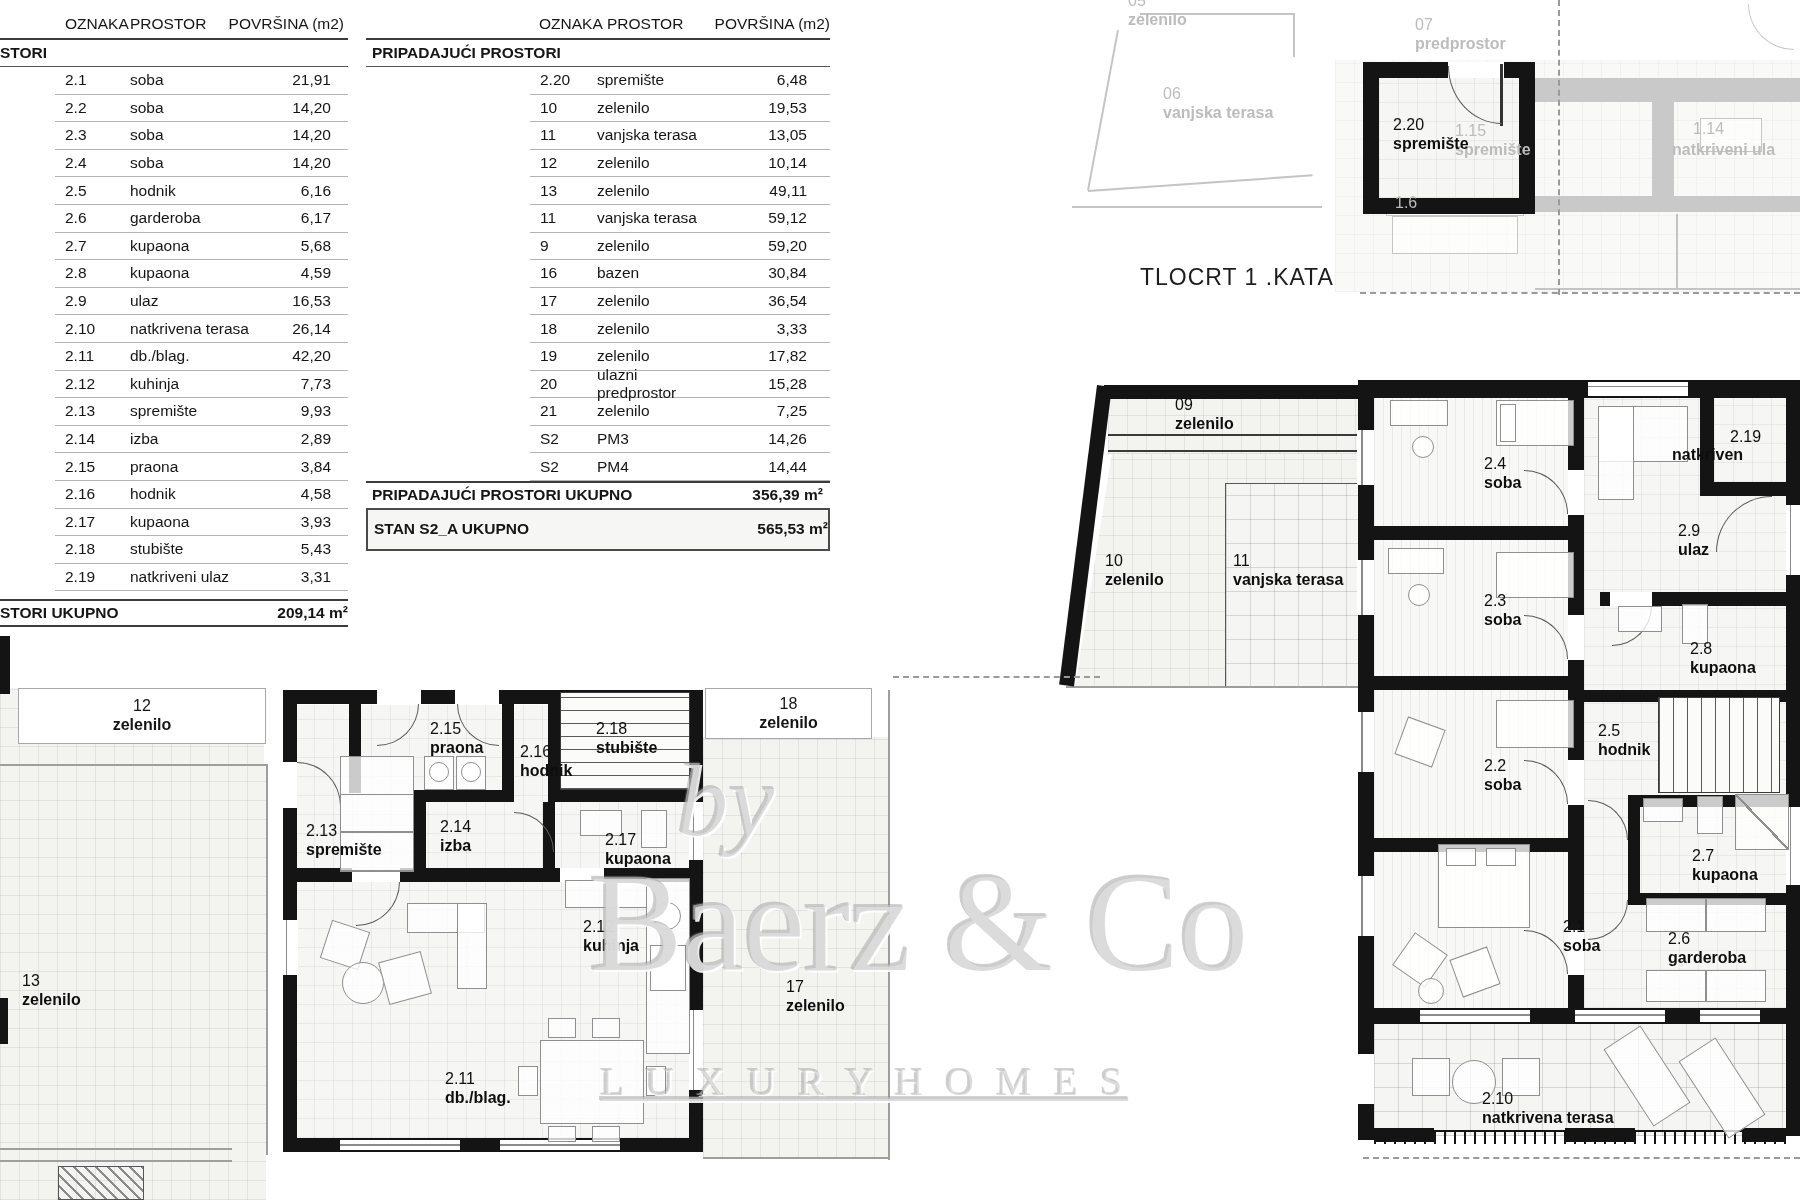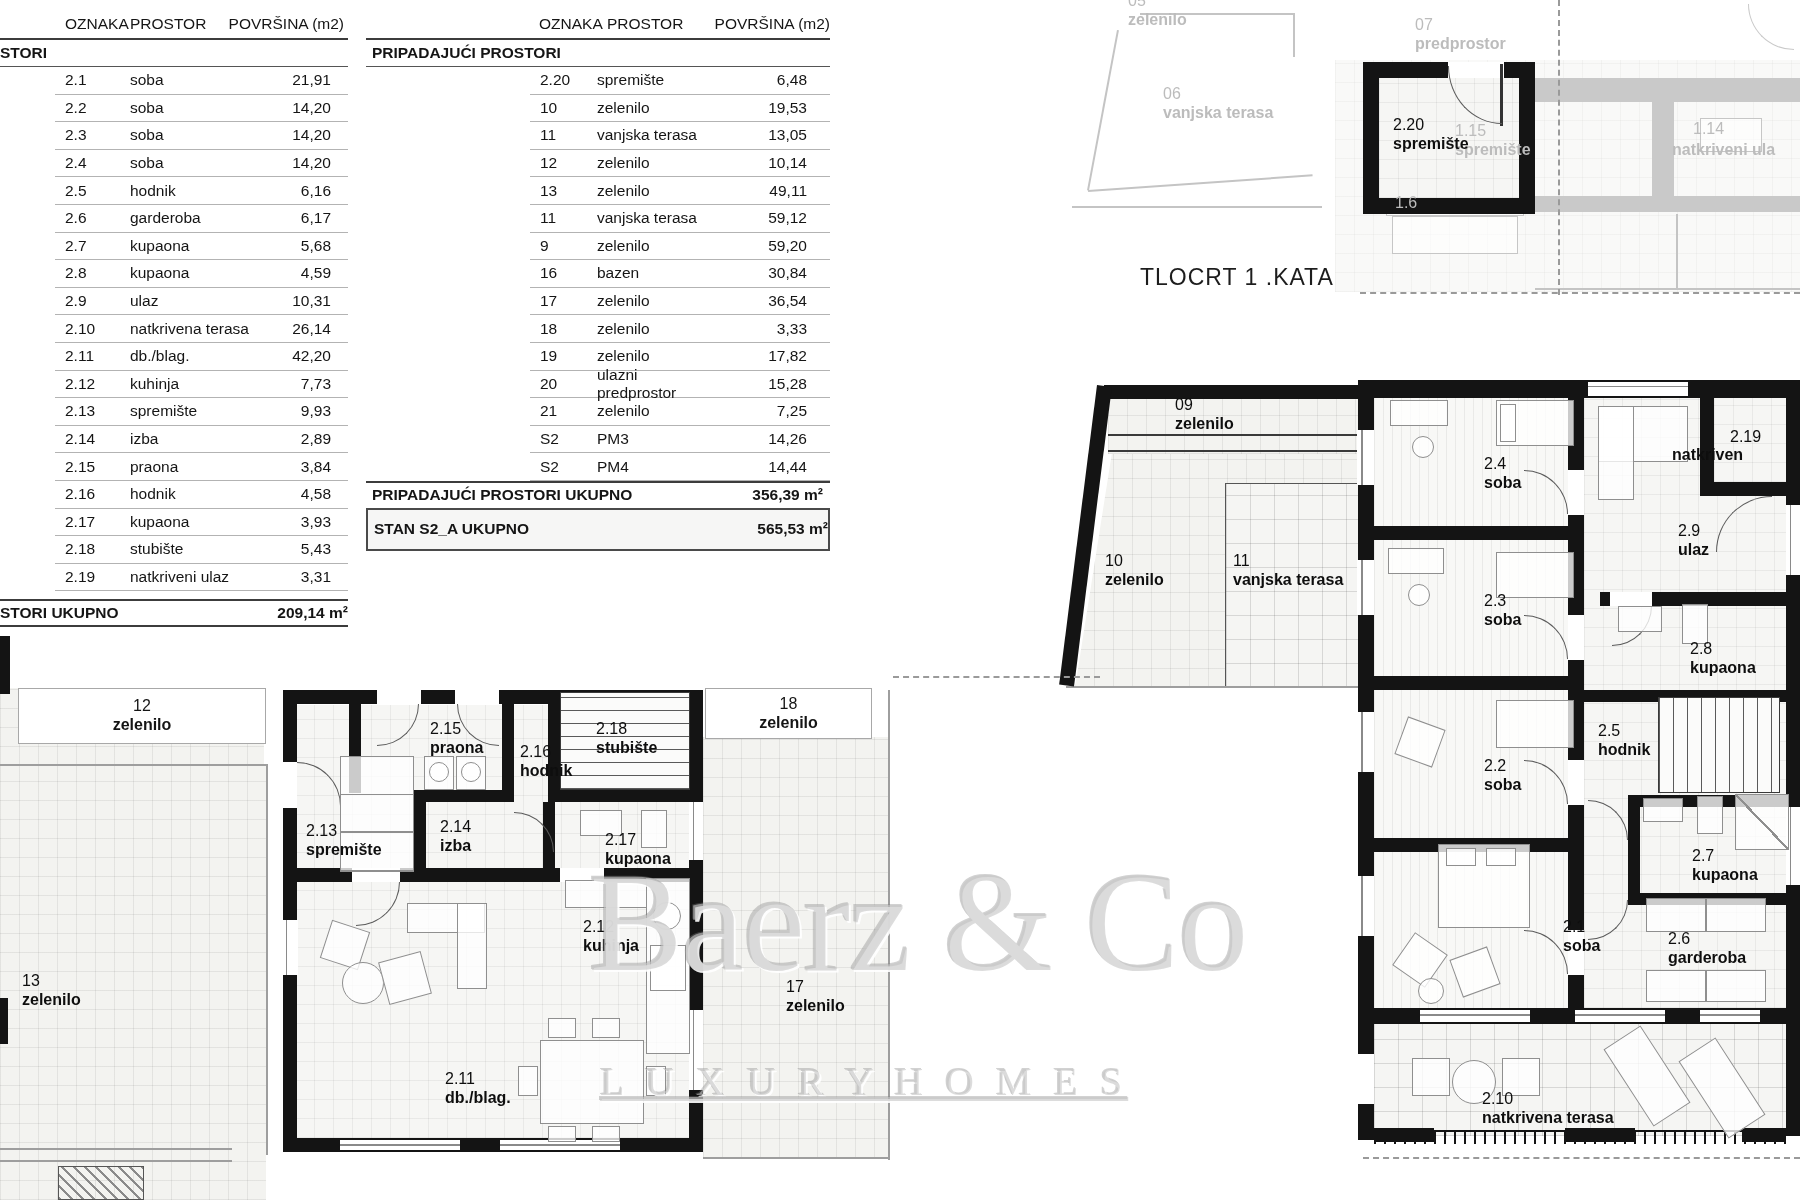--- a/index.html
+++ b/index.html
@@ -120,21 +120,21 @@
           <span class="tc tc2">5,68</span>
         </div>
         <div class="trow">
           <span class="tc tc0">2.8</span>
           <span class="tc tc1">kupaona</span>
           <span class="tc tc2">4,59</span>
         </div>
         <div class="trow">
           <span class="tc tc0">2.9</span>
           <span class="tc tc1">ulaz</span>
-          <span class="tc tc2">10,31</span>
+          <span class="tc tc2">16,53</span>
         </div>
         <div class="trow">
           <span class="tc tc0">2.10</span>
           <span class="tc tc1">natkrivena terasa</span>
           <span class="tc tc2">26,14</span>
         </div>
         <div class="trow">
           <span class="tc tc0">2.11</span>
           <span class="tc tc1">db./blag.</span>
           <span class="tc tc2">42,20</span>
@@ -635,16 +635,17 @@
         <span class="cd">17</span>
         <span class="nm">zelenilo</span>
       </div>
   </div>
 
   <div class="dashV" style="left:1558px;top:0;height:295px;"></div>
   <div class="dashH" style="left:1360px;top:292px;width:440px;"></div>
   <div class="dashH" style="left:1363px;top:1157px;width:437px;"></div>
   <div class="dashH" style="left:893px;top:676px;width:207px;"></div>
 
+  <div class="wm" id="wm-by" style="left:676px;top:740px;font-style:italic;font-size:104px;">by</div>
   <div class="wm" id="wm-main" style="left:588px;top:840px;font-size:142px;letter-spacing:-2px;">Baerz &amp; Co</div>
   <div class="wm" id="wm-sub" style="left:600px;top:1058px;font-size:40px;letter-spacing:6px;text-decoration:underline;">L U X U R Y   H O M E S</div>
 
 </div>
 
 </body></html>

